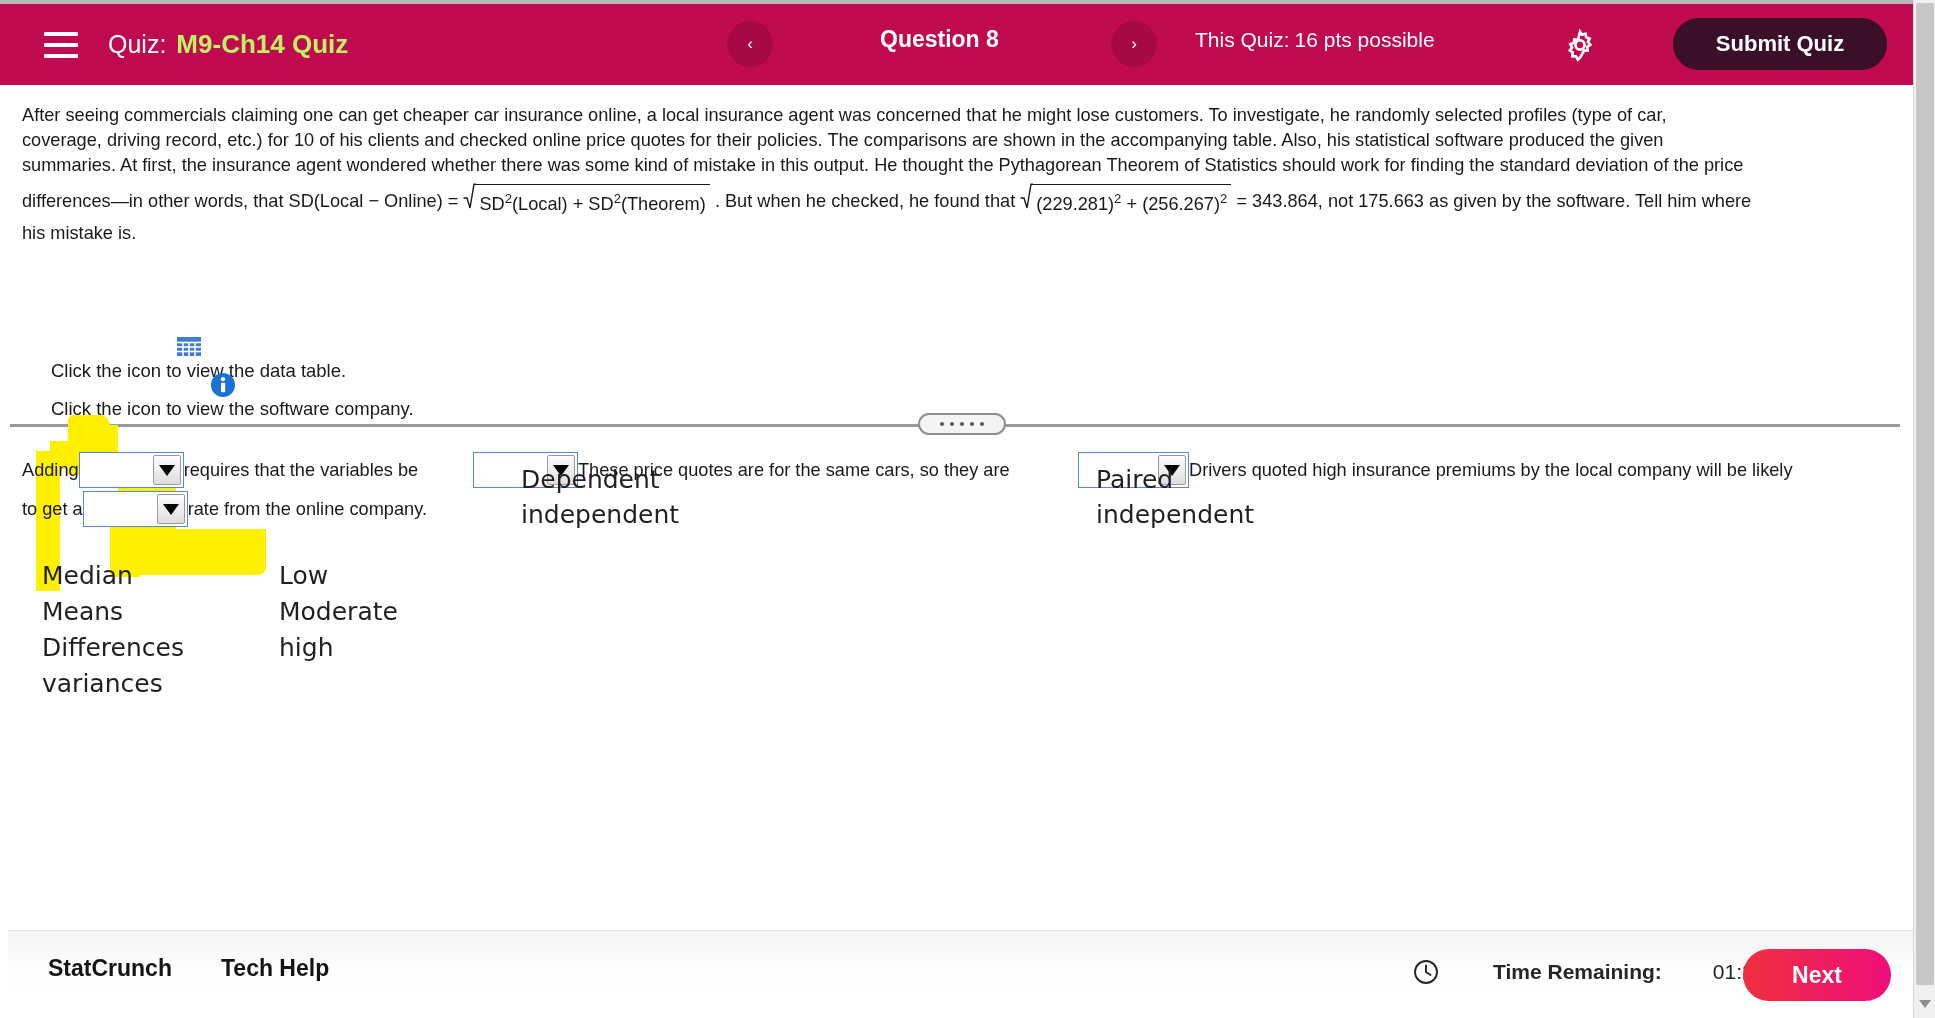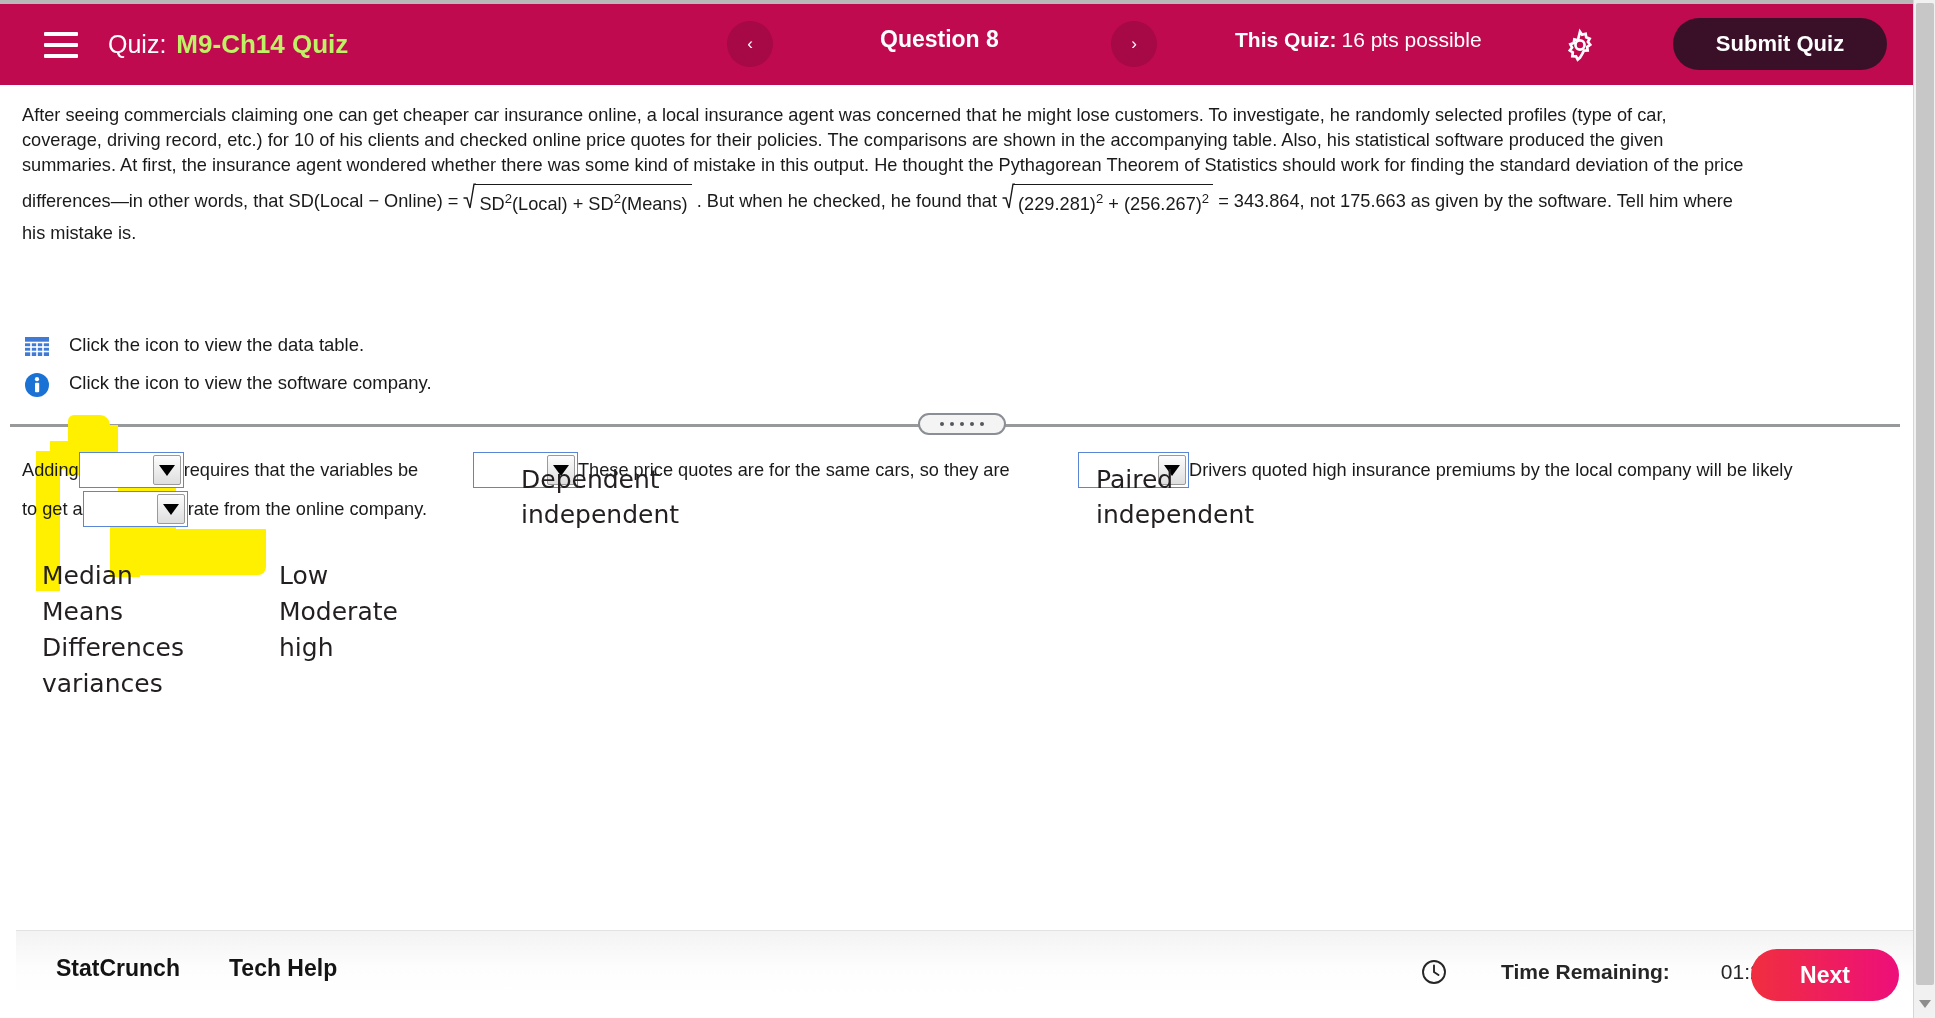--- a/index.html
+++ b/index.html
@@ -72,21 +72,21 @@
     font-weight: bold;
     white-space: nowrap;
   }
   .quiz-pts {
     position: absolute;
     left: 1195px; top: 24px;
     color: #ffffff;
     font-size: 21px;
     white-space: nowrap;
   }
-  .quiz-pts b { font-weight: bold; margin-left: 40px; }
+  .quiz-pts b { font-weight: normal; }
   .quiz-pts span.pts { font-weight: 400; margin-left: 5px; }
   .gear {
     position: absolute;
     left: 1563px; top: 24px;
     width: 34px; height: 34px;
     cursor: pointer;
   }
   .submit-btn {
     position: absolute;
     left: 1673px; top: 14px;
@@ -138,23 +138,25 @@
   .sqrt > .radsign {
     position: absolute;
     left: 0; top: -1px;
     width: 13px; height: 100%;
   }
   sup.p2 { font-size: 0.72em; vertical-align: super; line-height: 0; }
 
   
   .icon-row {
     position: absolute;
-    left: 24px;
+    left: 32px;
     display: flex;
-    cursor: pointer;
+    align-items: center;
+    cursor: pointer;
+    flex-direction: column;
   }
   .icon-row.r1 { top: 249px; }
   .icon-row.r2 { top: 287px; }
   .icon-row .ic { width: 26px; height: 26px; flex: 0 0 26px; }
   .icon-row .txt {
     margin-left: 19px;
     font-size: 18.5px;
     color: #1a1a1a;
   }
 
@@ -235,21 +237,21 @@
   
   .hl {
     position: absolute;
     background: #fff000;
     pointer-events: none;
   }
 
   
   .footer {
     position: absolute;
-    left: 16px; top: 930px;
+    left: 8px; top: 930px;
     width: 1913px;
     height: 67px;
     background: linear-gradient(#f3f3f3, #fdfdfd 55%, #ffffff);
     border-top: 1px solid #e2e2e2;
   }
   .foot-link {
     position: absolute;
     top: 24px;
     font-size: 23px;
     font-weight: bold;
@@ -357,21 +359,21 @@
       <span class="ln">summaries. At first, the insurance agent wondered whether there was some kind of mistake in this output. He thought the Pythagorean Theorem of Statistics should work for finding the standard deviation of the price</span>
 
       <span class="ln formula-line">
         <span>differences—in other words, that SD(Local − Online) =</span>
         <span class="sqrt">
           <span class="radsign">
             <svg viewBox="0 0 13 26" width="13" height="26" preserveAspectRatio="none">
               <polyline points="0.5,15 4,15 7,25 11,1.2 13,1.2" fill="none" stroke="#1a1a1a" stroke-width="1.4"></polyline>
             </svg>
           </span>
-          <span class="radicand"><span>SD</span><sup class="p2">2</sup><span>(Local)</span> <span>+</span> <span>SD</span><sup class="p2">2</sup><span>(Means)</span></span>
+          <span class="radicand"><span>SD</span><sup class="p2">2</sup><span>(Local)</span> <span>+</span> <span>SD</span><sup class="p2">2</sup><span>(Theorem)</span></span>
         </span>
         <span>. But when he checked, he found that</span>
         <span class="sqrt">
           <span class="radsign">
             <svg viewBox="0 0 13 26" width="13" height="26" preserveAspectRatio="none">
               <polyline points="0.5,15 4,15 7,25 11,1.2 13,1.2" fill="none" stroke="#1a1a1a" stroke-width="1.4"></polyline>
             </svg>
           </span>
           <span class="radicand"><span>(229.281)</span><sup class="p2">2</sup> <span>+</span> <span>(256.267)</span><sup class="p2">2</sup></span>
         </span>

